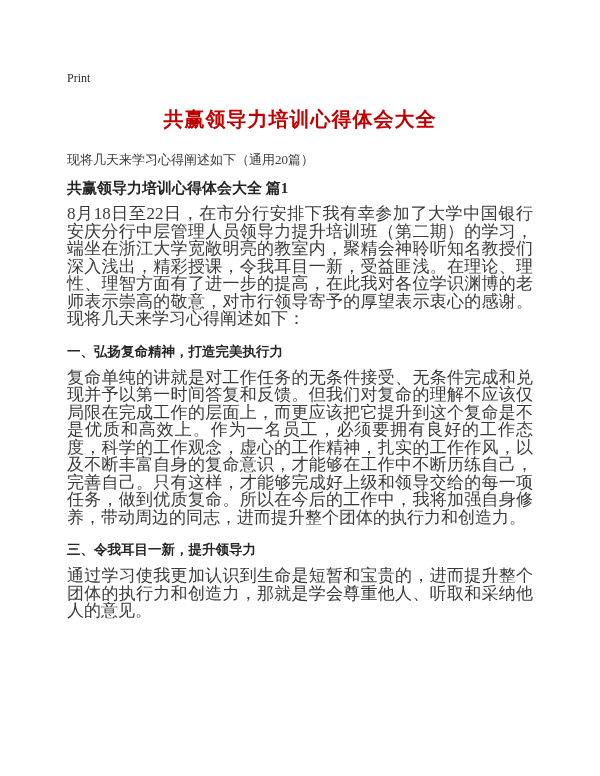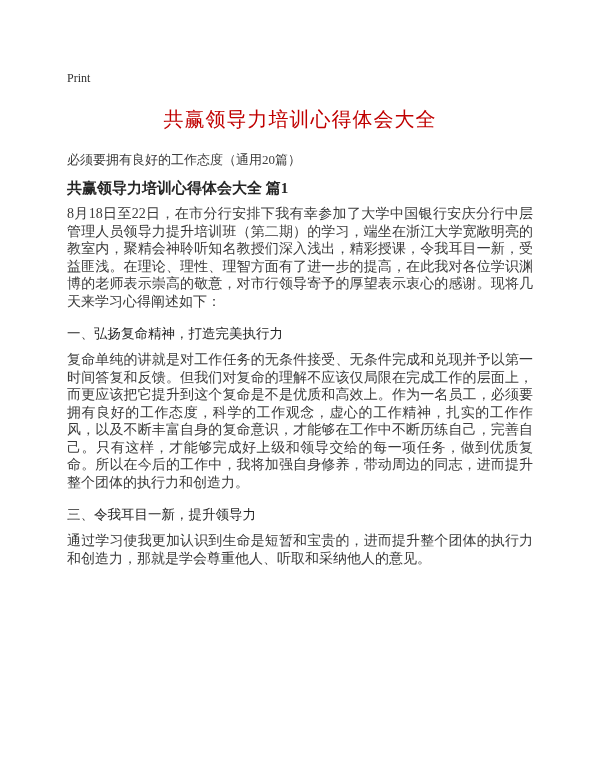--- a/index.html
+++ b/index.html
@@ -22,21 +22,21 @@
   .print-link {
     display: inline-block;
     font-size: 12px;
     color: #2f2f2f;
     line-height: 14px;
     cursor: pointer;
   }
   .doc-title {
     margin: 20px 0 0 0;
     font-size: 20px;
-    font-weight: normal;
+    font-weight: bold;
     text-align: center;
     color: #c00000;
     line-height: 26px;
     letter-spacing: 1px;
   }
   .doc-subtitle {
     margin: 19px 0 0 0;
     font-size: 13px;
     font-weight: normal;
     color: #3a3a3a;
@@ -44,44 +44,44 @@
   }
   .article-title {
     margin: 12px 0 0 0;
     font-size: 15px;
     font-weight: bold;
     color: #262626;
     line-height: 17px;
   }
   .para {
     margin: 8px 0 10px 0;
-    font-size: 14px;
+    font-size: 17px;
     line-height: 17.5px;
     text-align: justify;
     color: #3a3a3a;
     font-family: Liberation Serif, serif;
   }
   .section-heading {
     margin: 15px 0 9px 0;
     font-size: 13.5px;
-    font-weight: normal;
+    font-weight: bold;
     color: #262626;
     line-height: 17px;
   }
 </style>
 </head>
 <body>
 
 <div class="page">
 
   <span class="print-link">Print</span>
 
   <h1 class="doc-title">共赢领导力培训心得体会大全</h1>
 
-  <p class="doc-subtitle">必须要拥有良好的工作态度（通用20篇）</p>
+  <p class="doc-subtitle">现将几天来学习心得阐述如下（通用20篇）</p>
 
   <p class="article-title">共赢领导力培训心得体会大全 篇1</p>
 
   <p class="para">8月18日至22日，在市分行安排下我有幸参加了大学中国银行安庆分行中层管理人员领导力提升培训班（第二期）的学习，端坐在浙江大学宽敞明亮的教室内，聚精会神聆听知名教授们深入浅出，精彩授课，令我耳目一新，受益匪浅。在理论、理性、理智方面有了进一步的提高，在此我对各位学识渊博的老师表示崇高的敬意，对市行领导寄予的厚望表示衷心的感谢。现将几天来学习心得阐述如下：</p>
 
   <h2 class="section-heading">一、弘扬复命精神，打造完美执行力</h2>
 
 
   <p class="para">复命单纯的讲就是对工作任务的无条件接受、无条件完成和兑现并予以第一时间答复和反馈。但我们对复命的理解不应该仅局限在完成工作的层面上，而更应该把它提升到这个复命是不是优质和高效上。作为一名员工，必须要拥有良好的工作态度，科学的工作观念，虚心的工作精神，扎实的工作作风，以及不断丰富自身的复命意识，才能够在工作中不断历练自己，完善自己。只有这样，才能够完成好上级和领导交给的每一项任务，做到优质复命。所以在今后的工作中，我将加强自身修养，带动周边的同志，进而提升整个团体的执行力和创造力。</p>
 

